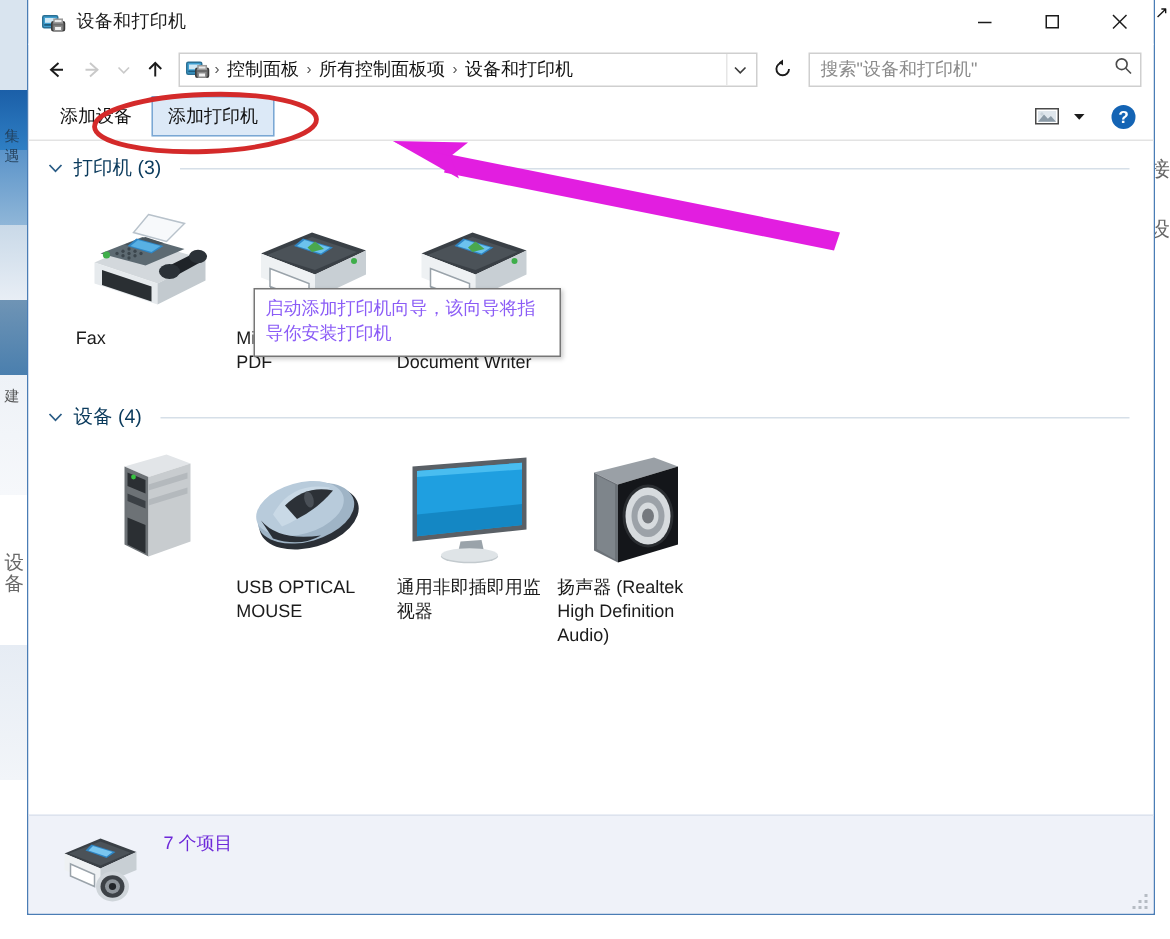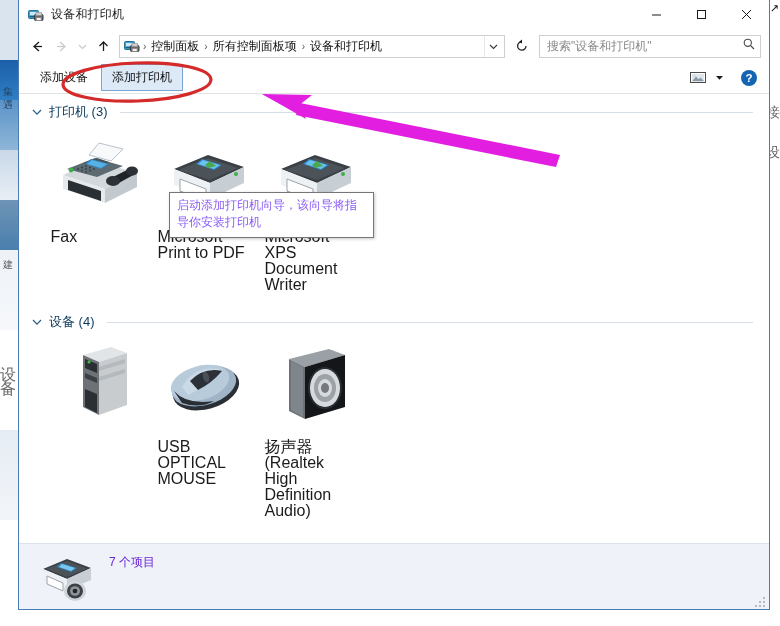--- a/index.html
+++ b/index.html
@@ -33,21 +33,21 @@
     font-size: 10px; line-height: 13px; color: #203a52;
     text-align: center; opacity: .85;
   }
   .bg-left-glyphs2 {
     position: absolute; left: 0; top: 258px; width: 16px;
     font-size: 10px; line-height: 13px; color: #333;
     text-align: center; opacity: .8;
   }
   .bg-left-glyphs3 {
     position: absolute; left: 0; top: 368px; width: 16px;
-    font-size: 16px; line-height: 14px; color: #444;
+    font-size: 13px; line-height: 14px; color: #444;
     text-align: right; opacity: .8;
   }
   .bg-strip-right {
     position: absolute; right: 0; top: 0; width: 14px; height: 626px;
     background: #ffffff;
   }
   .bg-right-glyphs {
     position: absolute; right: 0; top: 92px; width: 31px;
     font-size: 14px; line-height: 40px; color: #333;
     text-align: right; opacity: .75;
@@ -182,22 +182,22 @@
   .tiles {
     display: flex; flex-wrap: wrap; padding: 4px 0 0 26px;
   }
   .tile {
     width: 107px; margin-right: 0; margin-bottom: 6px;
     display: flex; flex-direction: column; align-items: center;
     cursor: default; padding-top: 4px;
   }
   .tile-art { width: 96px; height: 78px; display: flex; align-items: flex-end; justify-content: center; }
   .tile-label {
-    font-size: 16px; line-height: 16px; color: #1b1b1b;
-    text-align: left; width: 96px; margin-top: 16px; word-wrap: break-word;
+    font-size: 12px; line-height: 16px; color: #1b1b1b;
+    text-align: left; width: 96px; margin-top: 4px; word-wrap: break-word;
   }
 
   
   .statusbar {
     height: 66px; min-height: 66px;
     background: #eff2f9;
     border-top: 1px solid #dde3ee;
     display: flex; align-items: center; padding-left: 16px;
     position: relative;
   }
@@ -490,20 +490,34 @@
             <ellipse cx="40" cy="40" rx="30" ry="17" transform="rotate(-16 40 40)" fill="#b8cbdb"></ellipse>
             <path d="M22 44 Q34 22 60 26 Q48 44 28 52 Z" fill="#c9d9e6"></path>
             <path d="M30 38 Q44 24 62 28 Q52 40 38 47 Z" fill="#2c3137"></path>
             <ellipse cx="46" cy="34" rx="3" ry="5.5" transform="rotate(-16 46 34)" fill="#4a5057"></ellipse>
             <path d="M14 48 Q26 62 54 58 Q40 66 22 60 Z" fill="#2a2f36"></path>
           </svg>
         </div>
         <div class="tile-label">USB OPTICAL MOUSE</div>
       </div>
 
+      <div class="tile">
+        <div class="tile-art">
+          <svg width="92" height="80" viewBox="0 0 92 80">
+            <polygon points="8,12 84,6 84,54 8,62" fill="#5a6066"></polygon>
+            <polygon points="11,15 81,9.5 81,51 11,58.5" fill="#1f9fe0"></polygon>
+            <polygon points="11,15 81,9.5 81,14 11,19" fill="#49bdf0"></polygon>
+            <polygon points="11,44 81,37 81,51 11,58.5" fill="#1487c4"></polygon>
+            <polygon points="40,62 54,61 56,70 38,71" fill="#9aa3aa"></polygon>
+            <ellipse cx="46" cy="72" rx="19" ry="4.5" fill="#c3cace"></ellipse>
+            <ellipse cx="46" cy="71" rx="19" ry="4.5" fill="#dfe4e7"></ellipse>
+          </svg>
+        </div>
+        <div class="tile-label">通用非即插即用监视器</div>
+      </div>
 
       <div class="tile">
         <div class="tile-art">
           <svg width="92" height="80" viewBox="0 0 92 80">
             <polygon points="22,16 62,6 78,12 38,24" fill="#9aa0a6"></polygon>
             <polygon points="22,16 38,24 38,76 22,68" fill="#6c7278"></polygon>
             <polygon points="38,24 78,12 78,64 38,76" fill="#14161a"></polygon>
             <polygon points="24,18 36,24 36,74 24,67" fill="#7e858b"></polygon>
             <ellipse cx="58" cy="45" rx="17" ry="21" fill="#2a2d31"></ellipse>
             <ellipse cx="58" cy="45" rx="15" ry="19" fill="#d7dbde"></ellipse>

